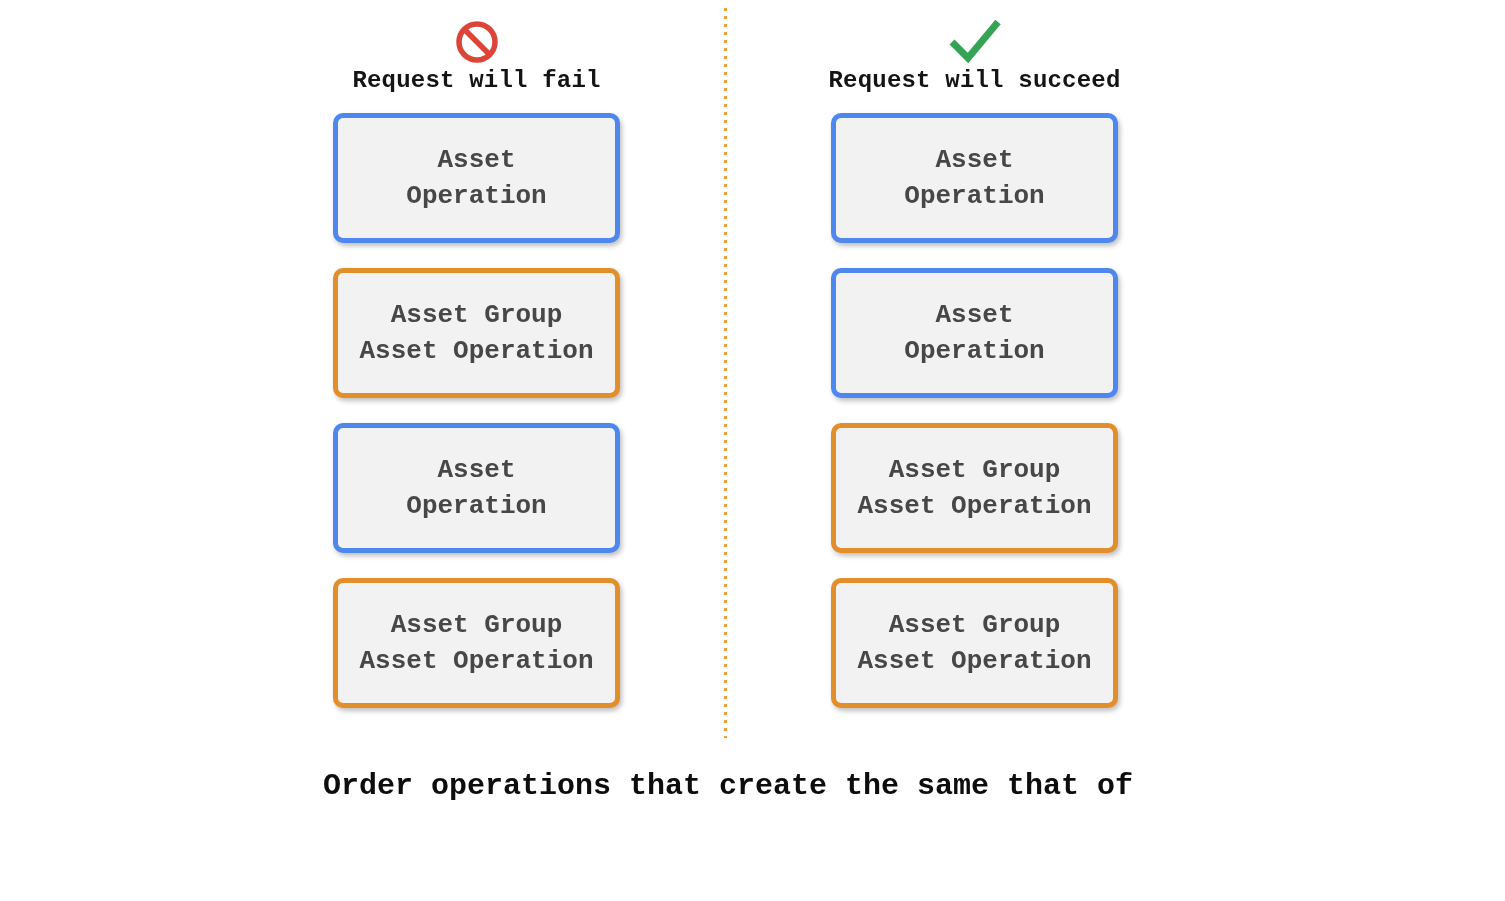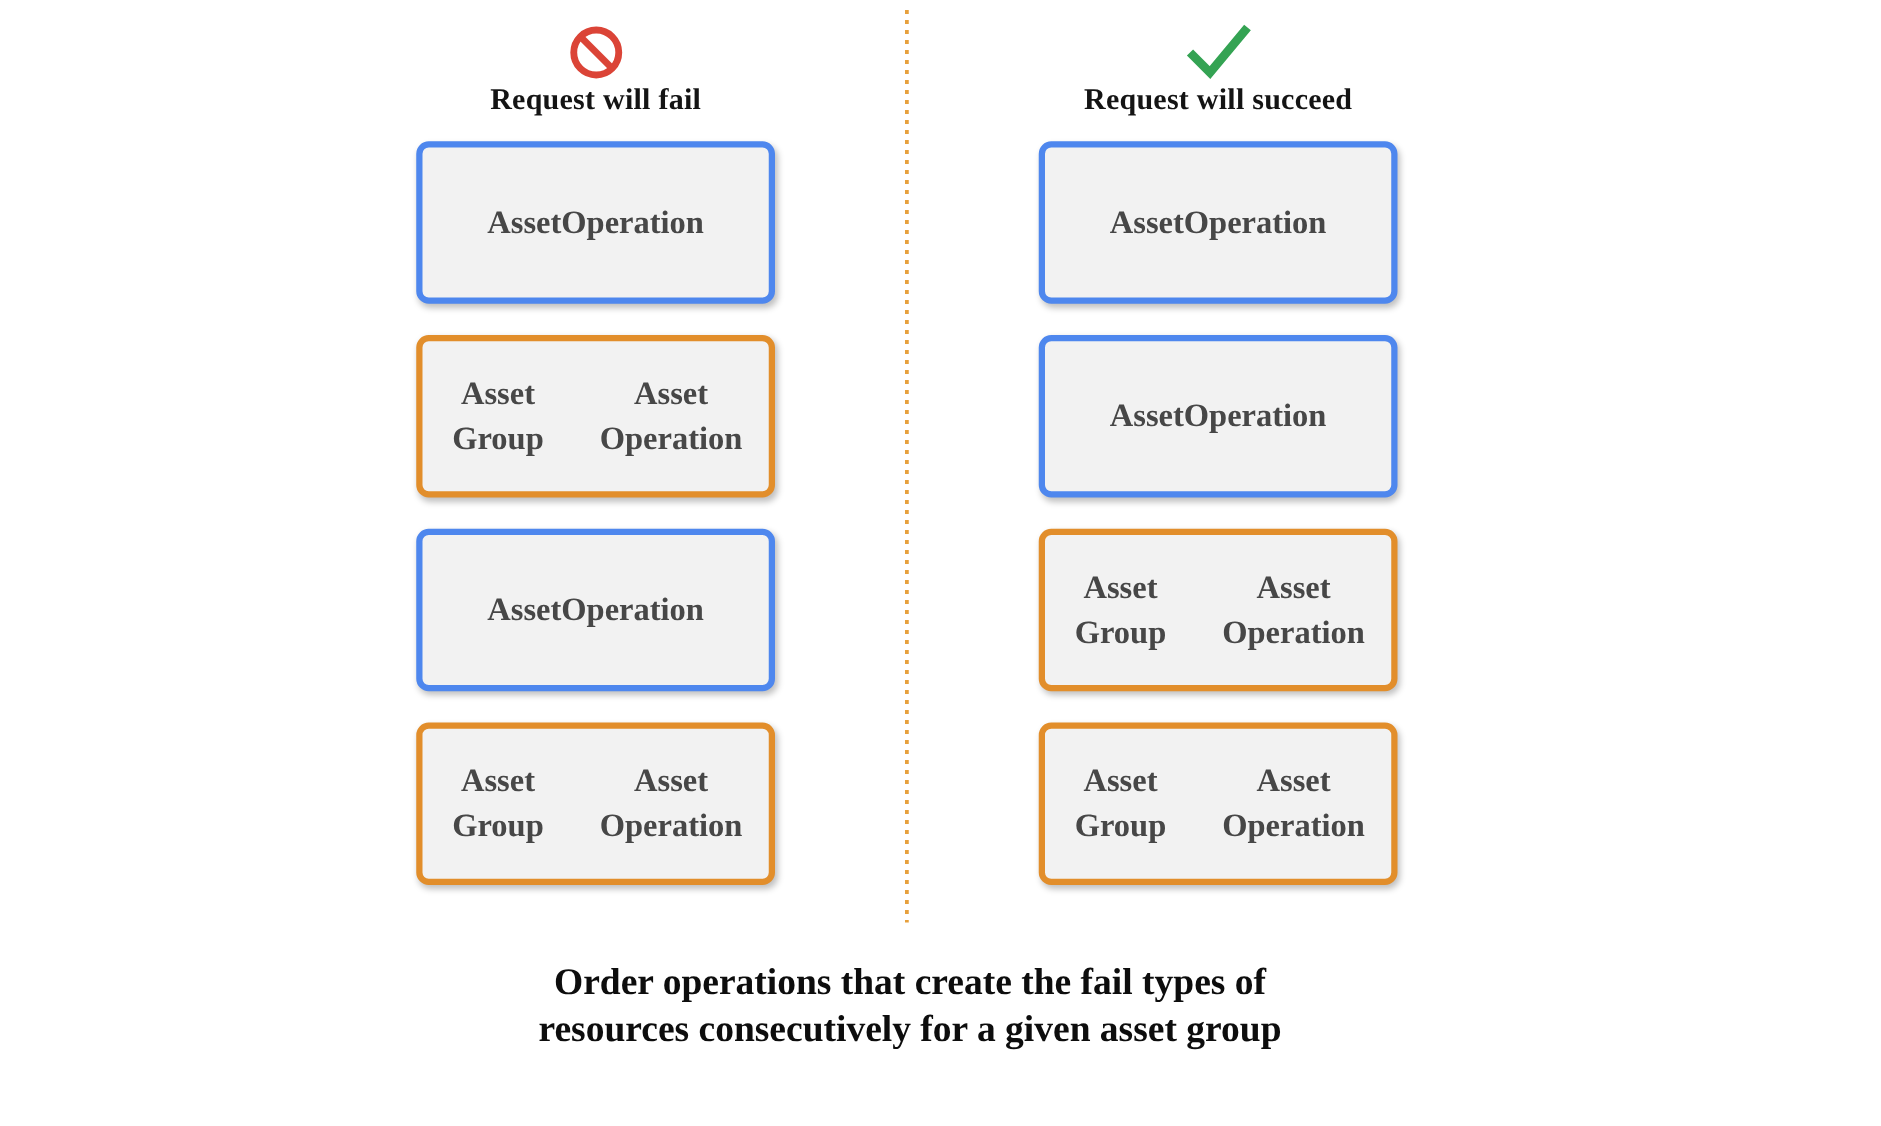--- a/index.html
+++ b/index.html
@@ -1,41 +1,41 @@
 <!DOCTYPE html>
 <html><head>
 <meta charset="utf-8">
 <style>
   html,body{margin:0;padding:0;background:#ffffff;}
   .canvas{
     position:relative;
     width:1505px;height:901px;
     background:#ffffff;
-    font-family:Liberation Serif, serif;
+    font-family:Liberation Mono, monospace;
     overflow:hidden;
   }
   .col-header{
     position:absolute;
     width:287px;
     display:flex;flex-direction:column;align-items:center;
   }
   .hdr-fail{left:333px;top:20px;}
   .hdr-succeed{left:831px;top:16px;justify-content:space-between;}
   .col-title{
     margin-top:3px;
     font-size:24px;font-weight:bold;color:#141414;
     letter-spacing:0.2px;white-space:nowrap;
   }
   .box{
     position:absolute;
     width:287px;height:130px;
     box-sizing:border-box;
     background:#F2F2F2;
     border-radius:10px;
-    display:flex;flex-direction:row;align-items:center;justify-content:center;
+    display:flex;flex-direction:column;align-items:center;justify-content:center;
     font-size:26px;font-weight:bold;color:#474747;
     line-height:36px;text-align:center;
     box-shadow:2px 3px 5px rgba(0,0,0,0.25);
   }
   .box-blue{border:5px solid #4E87EE;}
   .box-orange{border:5px solid #E28E2B;justify-content:center;}
   .col-l{left:333px;}
   .col-r{left:831px;}
   .row1{top:113px;}
   .row2{top:268px;}
@@ -106,17 +106,16 @@
   <div class="box box-orange col-r row3">
     <span>Asset Group</span>
     <span>Asset Operation</span>
   </div>
   <div class="box box-orange col-r row4">
     <span>Asset Group</span>
     <span>Asset Operation</span>
   </div>
 
   <div class="caption">
-    <div>Order operations that create the fail types of</div>
-    <div>resources consecutively for a given asset group</div>
+    <div>Order operations that create the same that of</div>
   </div>
 
 </div>
 
 </body></html>

